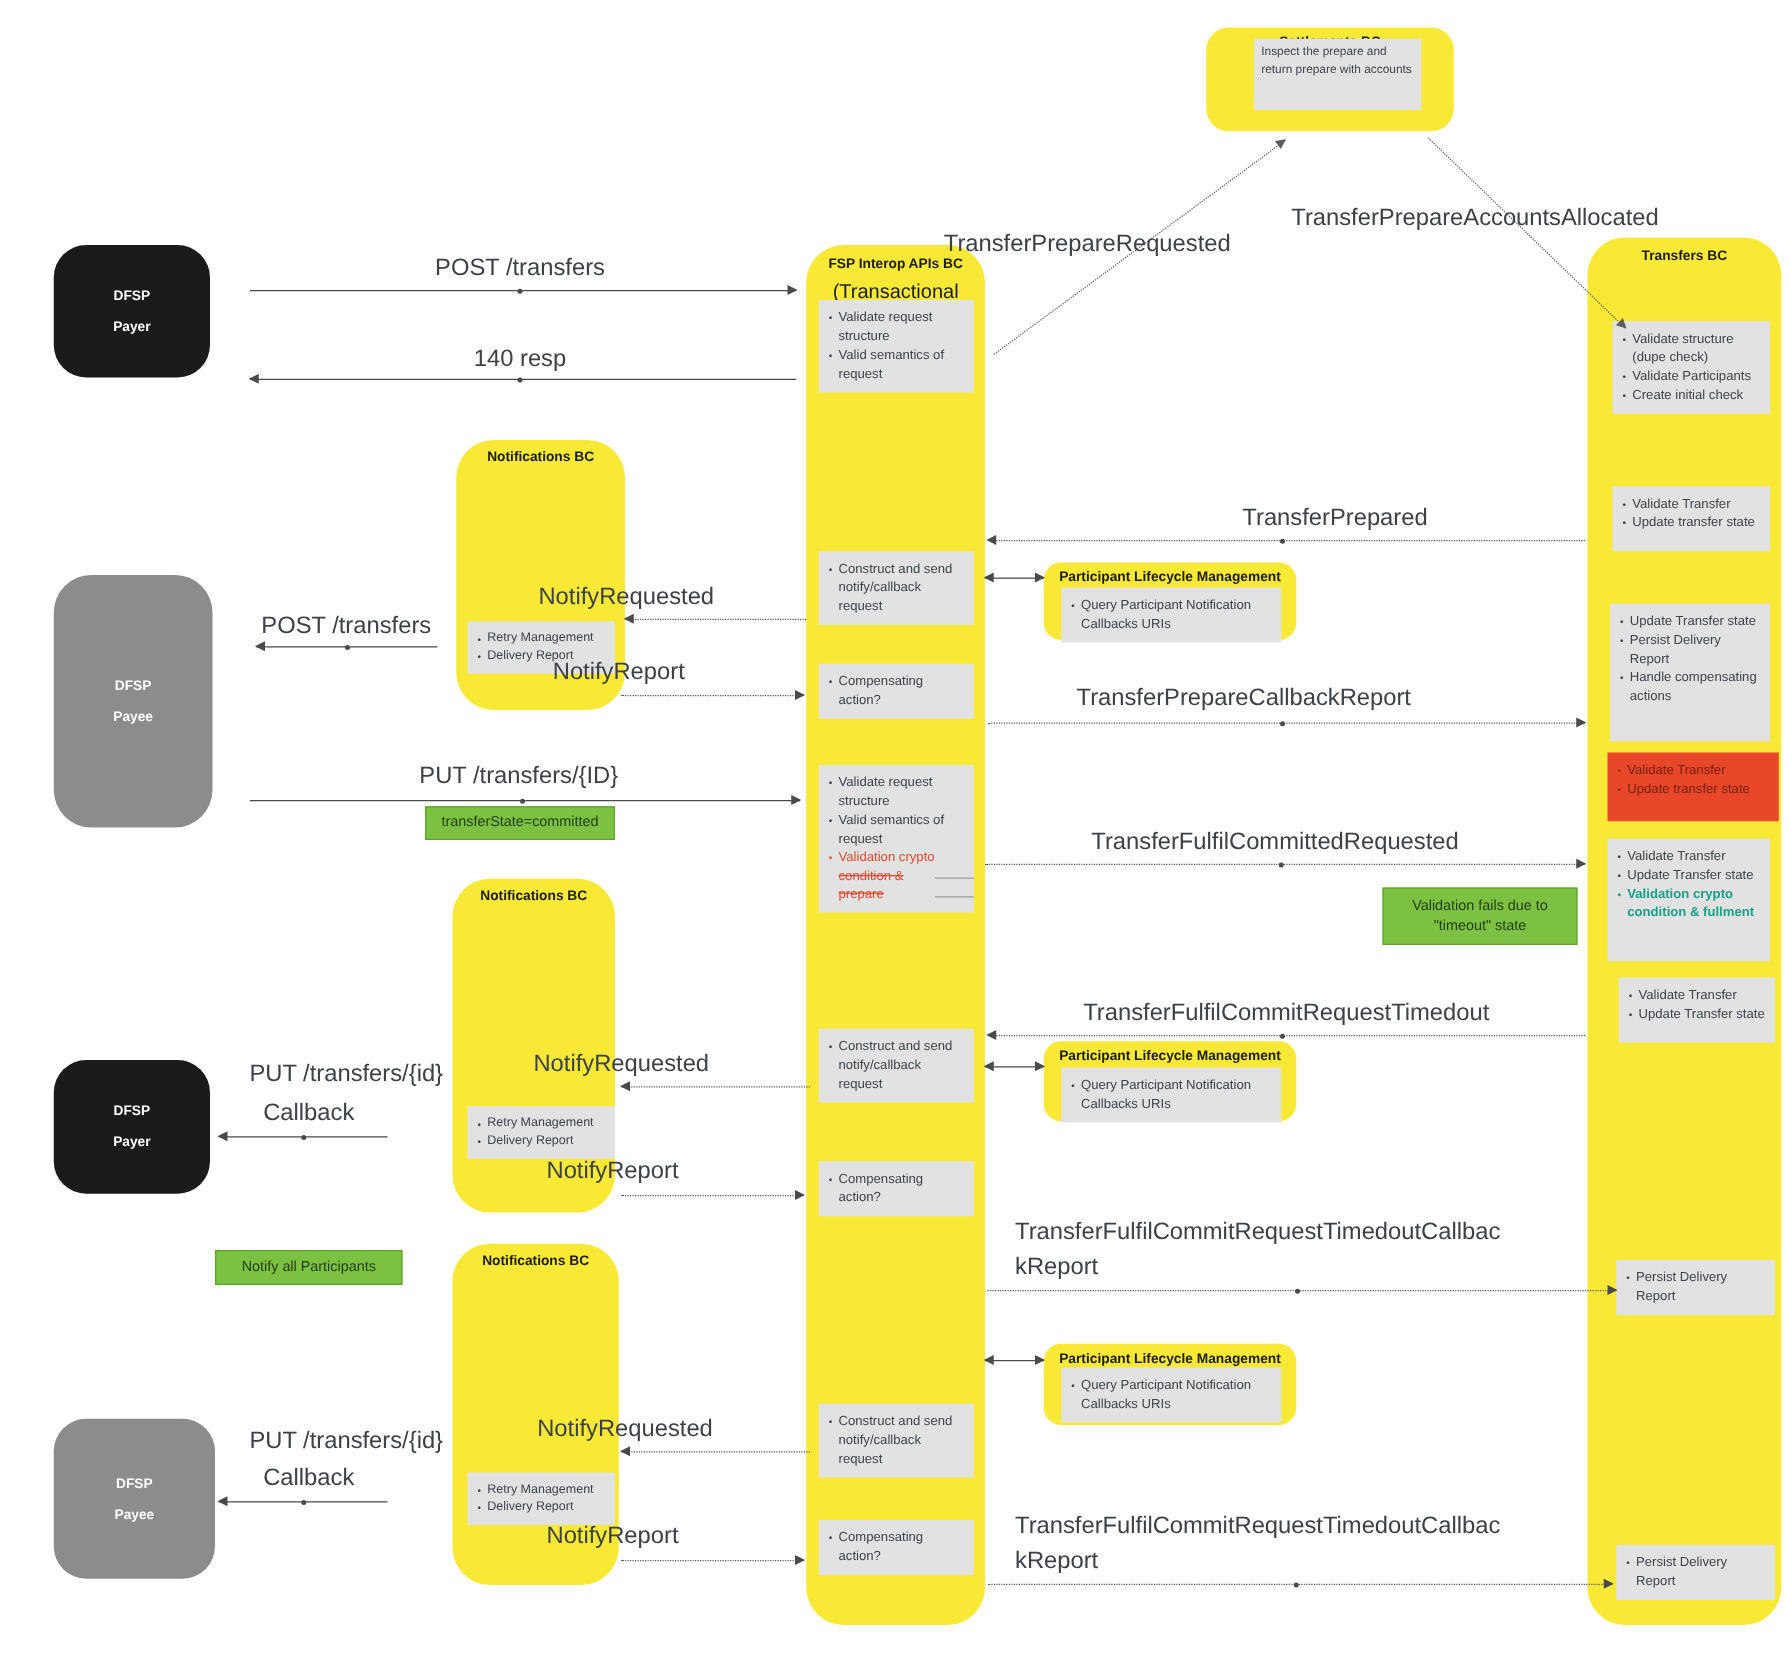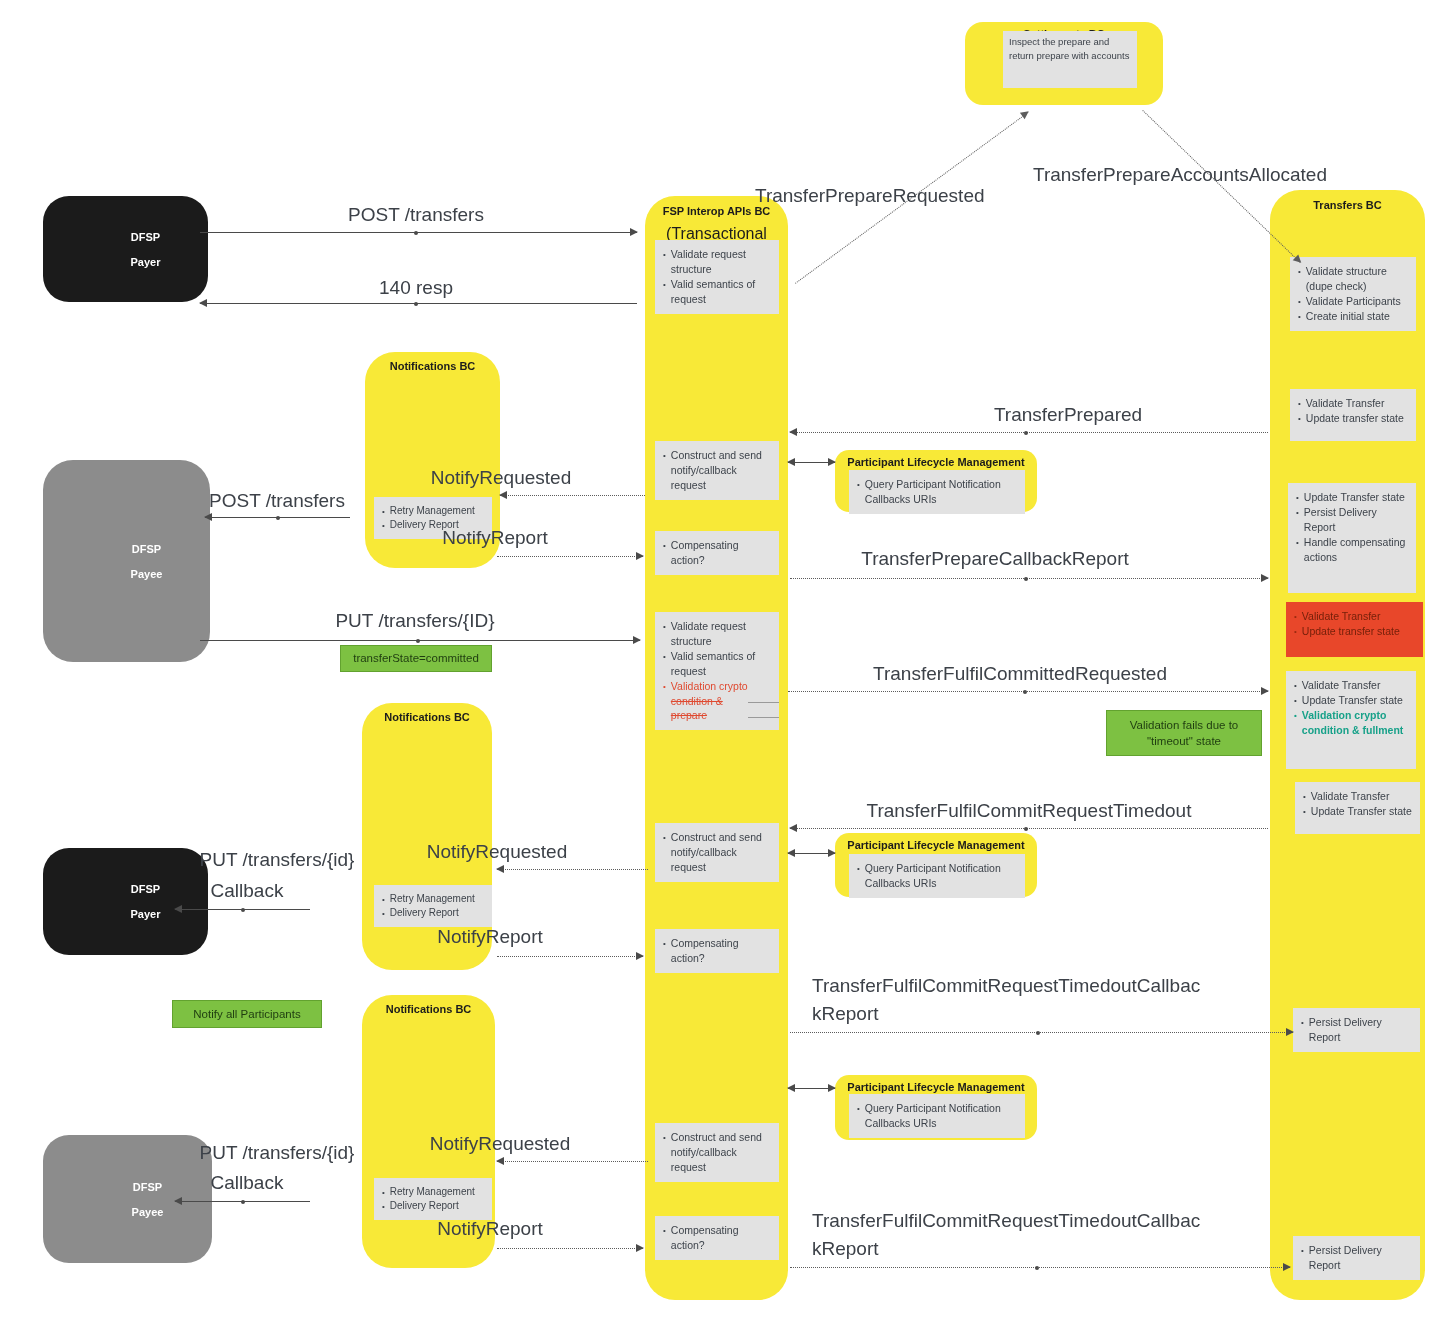--- a/index.html
+++ b/index.html
@@ -24,21 +24,21 @@
   .blk{display:block;}
   .red-t{color:#df4a31;}
   .struck{position:relative;text-decoration:line-through;}
   .struck::after{content:"";position:absolute;left:100%;top:55%;width:70px;border-top:1px solid #9a9a9a;}
   .teal-t{color:#17a189;font-weight:bold;}
   .redbox{background:#e8472a;color:#76200a;}
   .redbox .bdot{color:#9c2a10;}
 
   
   .actor{position:absolute;border-radius:26px;color:#fff;display:flex;flex-direction:column;
-         align-items:center;justify-content:center;gap:13px;font-size:11px;font-weight:bold;padding-left:40px;}
+         align-items:center;justify-content:center;gap:13px;font-size:11px;font-weight:bold;}
   .actor.black{background:#1b1b1b;}
   .actor.gray{background:#8c8c8c;}
 
   
   .gnote{position:absolute;background:#7dc142;border:1px solid #62a22f;color:#1f3d10;
          font-size:11.5px;display:flex;align-items:center;justify-content:center;
          text-align:center;line-height:1.4;box-sizing:border-box;padding:2px 6px;}
 
   
   .msg{position:absolute;font-size:19px;color:#3c4148;white-space:nowrap;line-height:24px;}
@@ -183,21 +183,21 @@
     <div class="bullet">
         <span class="bdot">•</span>
         <span>Validate structure (dupe check)</span>
       </div>
     <div class="bullet">
         <span class="bdot">•</span>
         <span>Validate Participants</span>
       </div>
     <div class="bullet">
         <span class="bdot">•</span>
-        <span>Create initial state</span>
+        <span>Create initial check</span>
       </div>
   </div>
   <div class="gbox" style="left:1290px;top:389px;width:126px;min-height:52px;">
     <div class="bullet">
         <span class="bdot">•</span>
         <span>Validate Transfer</span>
       </div>
     <div class="bullet">
         <span class="bdot">•</span>
         <span>Update transfer state</span>

